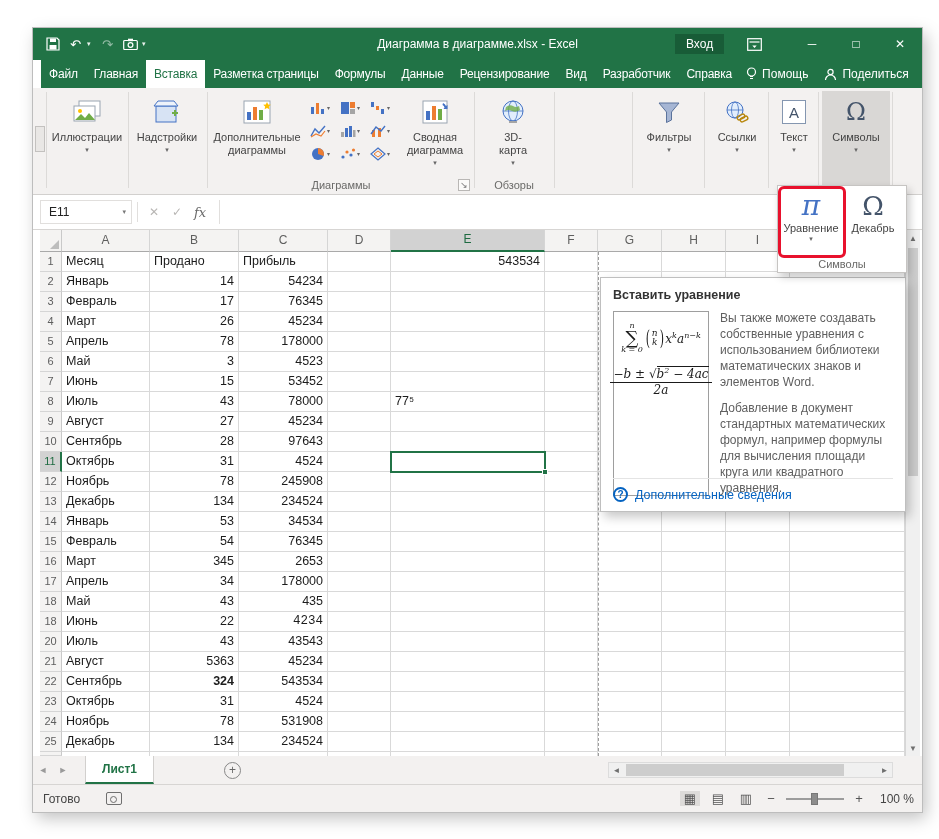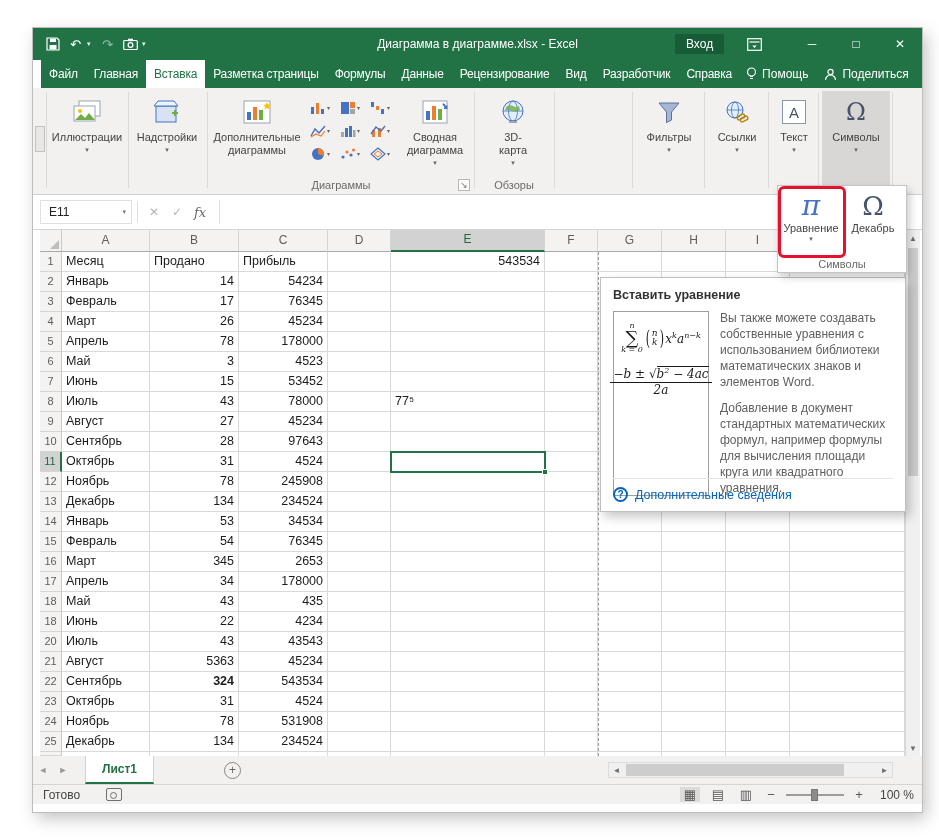--- a/index.html
+++ b/index.html
@@ -112,21 +112,21 @@
   .sheetbar { position:absolute; left:0; top:728px; right:0; height:28px; background:#f3f1f0; display:flex; align-items:stretch; }
   .sb-arrow { width:20px; display:flex; align-items:center; justify-content:center; font-size:9px; color:#9a9a9a; }
   .sheet-tab { margin-left:12px; padding:0 16px; background:#fff; border-left:1px solid #d2d0ce; border-right:1px solid #d2d0ce; border-bottom:2px solid #217346; display:flex; align-items:center; font-size:12px; font-weight:bold; color:#217346; }
   .add-sheet { margin-left:70px; align-self:center; width:17px; height:17px; border-radius:50%; border:1px solid #878787; color:#666; font-size:12px; line-height:15px; text-align:center; }
   .hscroll { position:absolute; left:575px; top:6px; width:285px; height:16px; background:#f0f0f0; border:1px solid #dcdcdc; display:flex; align-items:center; }
   .hs-btn { width:15px; text-align:center; font-size:8px; color:#6f6f6f; }
   .hs-thumb { height:12px; width:218px; background:#cdcdcd; margin-left:2px; }
   .hs-btn.right { margin-left:auto; }
 
   
-  .statusbar { position:absolute; left:0; top:756px; right:0; height:20px; background:#f3f1f0; border-top:1px solid #d7d5d3; display:flex; align-items:center; font-size:12px; color:#444; }
+  .statusbar { position:absolute; left:0; top:756px; right:0; height:28px; background:#f3f1f0; border-top:1px solid #d7d5d3; display:flex; align-items:center; font-size:12px; color:#444; }
   .ready { margin-left:10px; }
   .macro-icon { margin-left:26px; width:16px; height:13px; border:1px solid #6f6f6f; border-radius:2px; position:relative; }
   .macro-icon:after { content:""; position:absolute; left:3px; top:3px; width:5px; height:5px; border:1px solid #6f6f6f; border-radius:50%; }
   .sb-right { margin-left:auto; display:flex; align-items:center; gap:8px; padding-right:8px; }
   .view-btn { font-size:13px; color:#555; width:20px; text-align:center; }
   .view-btn.active { background:#dddbd9; }
   .zoom-minus,.zoom-plus { font-size:13px; color:#555; width:14px; text-align:center; }
   .ztrack { width:58px; height:2px; background:#9c9c9c; position:relative; }
   .znotch { position:absolute; left:28px; top:-3px; width:1px; height:8px; background:#9c9c9c; }
   .zthumb { position:absolute; left:25px; top:-5px; width:7px; height:12px; background:#8c8c8c; border:1px solid #777; }
@@ -666,21 +666,21 @@
           <div class="gcell" style="width: 53px;"></div>
           <div class="gcell" style="width: 64px;"></div>
           <div class="gcell" style="width: 64px;"></div>
           <div class="gcell" style="width: 64px;"></div>
           <div class="gcell" style="width: 115px;"></div>
         </div>
         <div class="grow">
           <div class="grh">18</div>
           <div class="gcell" style="width: 88px;">Июнь</div>
           <div class="gcell num" style="width: 89px;">22</div>
-          <div class="gcell num" style="width: 89px;">4234</div>
+          <div class="gcell num" style="width: 89px; font-family: Liberation Mono, monospace;">4234</div>
           <div class="gcell" style="width: 63px;"></div>
           <div class="gcell" style="width: 154px;"></div>
           <div class="gcell" style="width: 53px;"></div>
           <div class="gcell" style="width: 64px;"></div>
           <div class="gcell" style="width: 64px;"></div>
           <div class="gcell" style="width: 64px;"></div>
           <div class="gcell" style="width: 115px;"></div>
         </div>
         <div class="grow">
           <div class="grh">20</div>

